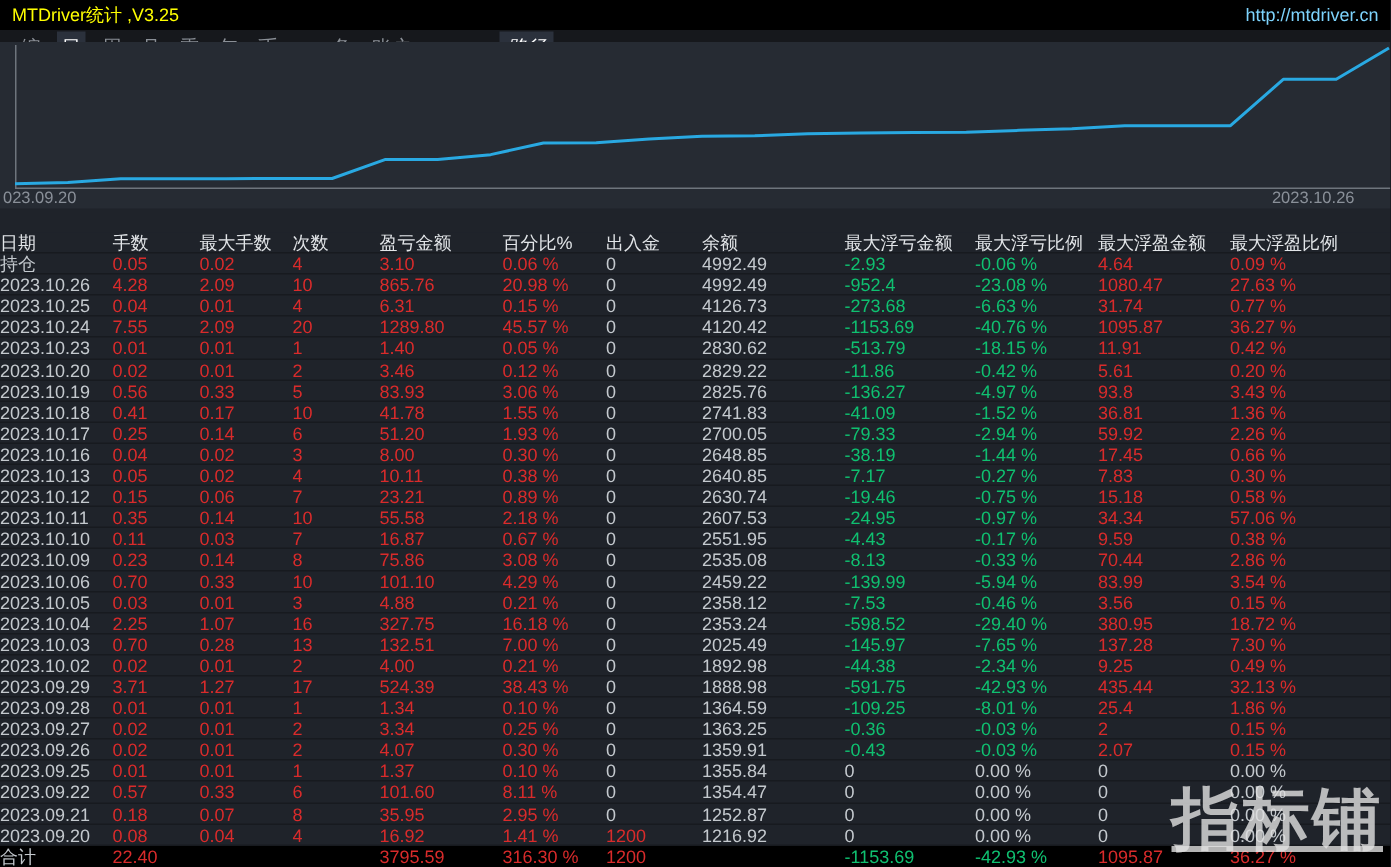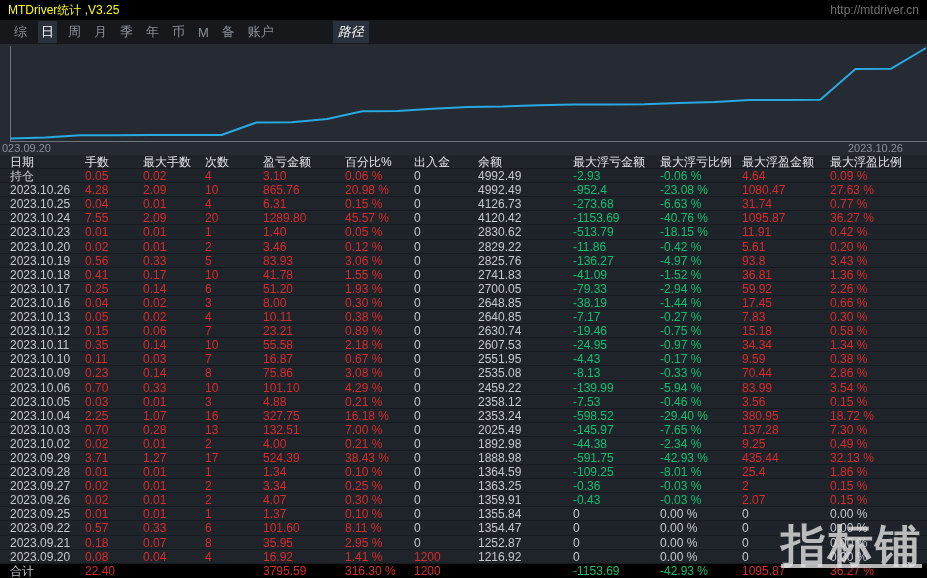--- a/index.html
+++ b/index.html
@@ -3,38 +3,38 @@
 <meta charset="utf-8">
 <style>
   * { margin:0; padding:0; box-sizing:border-box; }
   html,body { width:927px; height:578px; background:#14161a; overflow:hidden; }
   body { font-family:"Liberation Sans","DejaVu Sans",sans-serif; }
   .app { position:relative; width:927px; height:578px; background:#1f232a; }
 
   .titlebar { position:absolute; left:0; top:0; width:927px; height:20px; background:#000;
               display:flex; align-items:center; justify-content:space-between; padding:0 8px; }
   .title { color:#ffff00; font-size:12px; }
-  .url { color:#737373; font-size:12px; cursor:pointer; }
+  .url { color:#7dd3fc; font-size:12px; cursor:pointer; }
 
   .menubar { position:absolute; left:0; top:20px; width:927px; height:24px; background:#16181c;
              display:flex; align-items:center; }
   .menu-items { display:inline-flex; gap:9px; margin-left:12px; align-items:center; }
   .menu-item { color:#8a8f96; font-size:13px; padding:2px 2px; cursor:pointer; }
   .menu-item.active { background:#2b313c; color:#fff; padding:2px 3px; }
   .path-btn { margin-left:57px; background:#2b313c; color:#fff; border:none; font-size:13px;
               padding:2px 5px; font-family:inherit; cursor:pointer;font-style:italic; }
 
-  .chart { position:absolute; left:0; top:44px; width:927px; height:111px; background:#262b33; }
+  .chart { position:absolute; left:0; top:28px; width:927px; height:111px; background:#262b33; }
   .chart svg { position:absolute; left:0; top:0; }
   .xlabel { position:absolute; top:98px; color:#8a9099; font-size:11px; }
   .xlabel.left { left:2px; }
   .xlabel.right { right:24px; }
 
   .table { position:absolute; left:0; top:155px; width:927px; height:423px; background:#1f232a; }
-  .t-row { display:grid; height:14.1px; line-height:14.1px; font-size:12px; padding-left:10px;
+  .t-row { display:grid; height:14.1px; line-height:14.1px; font-size:12px; 
            grid-template-columns:75px 58px 62px 58px 82px 69px 64px 95px 87px 82px 88px 1fr;
            border-bottom:1px solid rgba(0,0,0,0.25); }
   .t-row span { overflow:hidden; white-space:nowrap; }
   .t-head { color:#e2e5e8; }
   .t-head span { color:#e2e5e8; }
   .t-total { background:#000; border-bottom:none; height:15px; line-height:15px; }
   .c-red { color:#d92b2b; }
   .c-green { color:#0fc070; }
   .c-gray { color:#c4c9ce; }
 
@@ -266,21 +266,21 @@
           <span class="c-red">0.35</span>
           <span class="c-red">0.14</span>
           <span class="c-red">10</span>
           <span class="c-red">55.58</span>
           <span class="c-red">2.18 %</span>
           <span class="c-gray">0</span>
           <span class="c-gray">2607.53</span>
           <span class="c-green">-24.95</span>
           <span class="c-green">-0.97 %</span>
           <span class="c-red">34.34</span>
-          <span class="c-red">1.34 %</span>
+          <span class="c-red">57.06 %</span>
         </div>
         <div class="t-row">
           <span class="c-gray">2023.10.10</span>
           <span class="c-red">0.11</span>
           <span class="c-red">0.03</span>
           <span class="c-red">7</span>
           <span class="c-red">16.87</span>
           <span class="c-red">0.67 %</span>
           <span class="c-gray">0</span>
           <span class="c-gray">2551.95</span>

